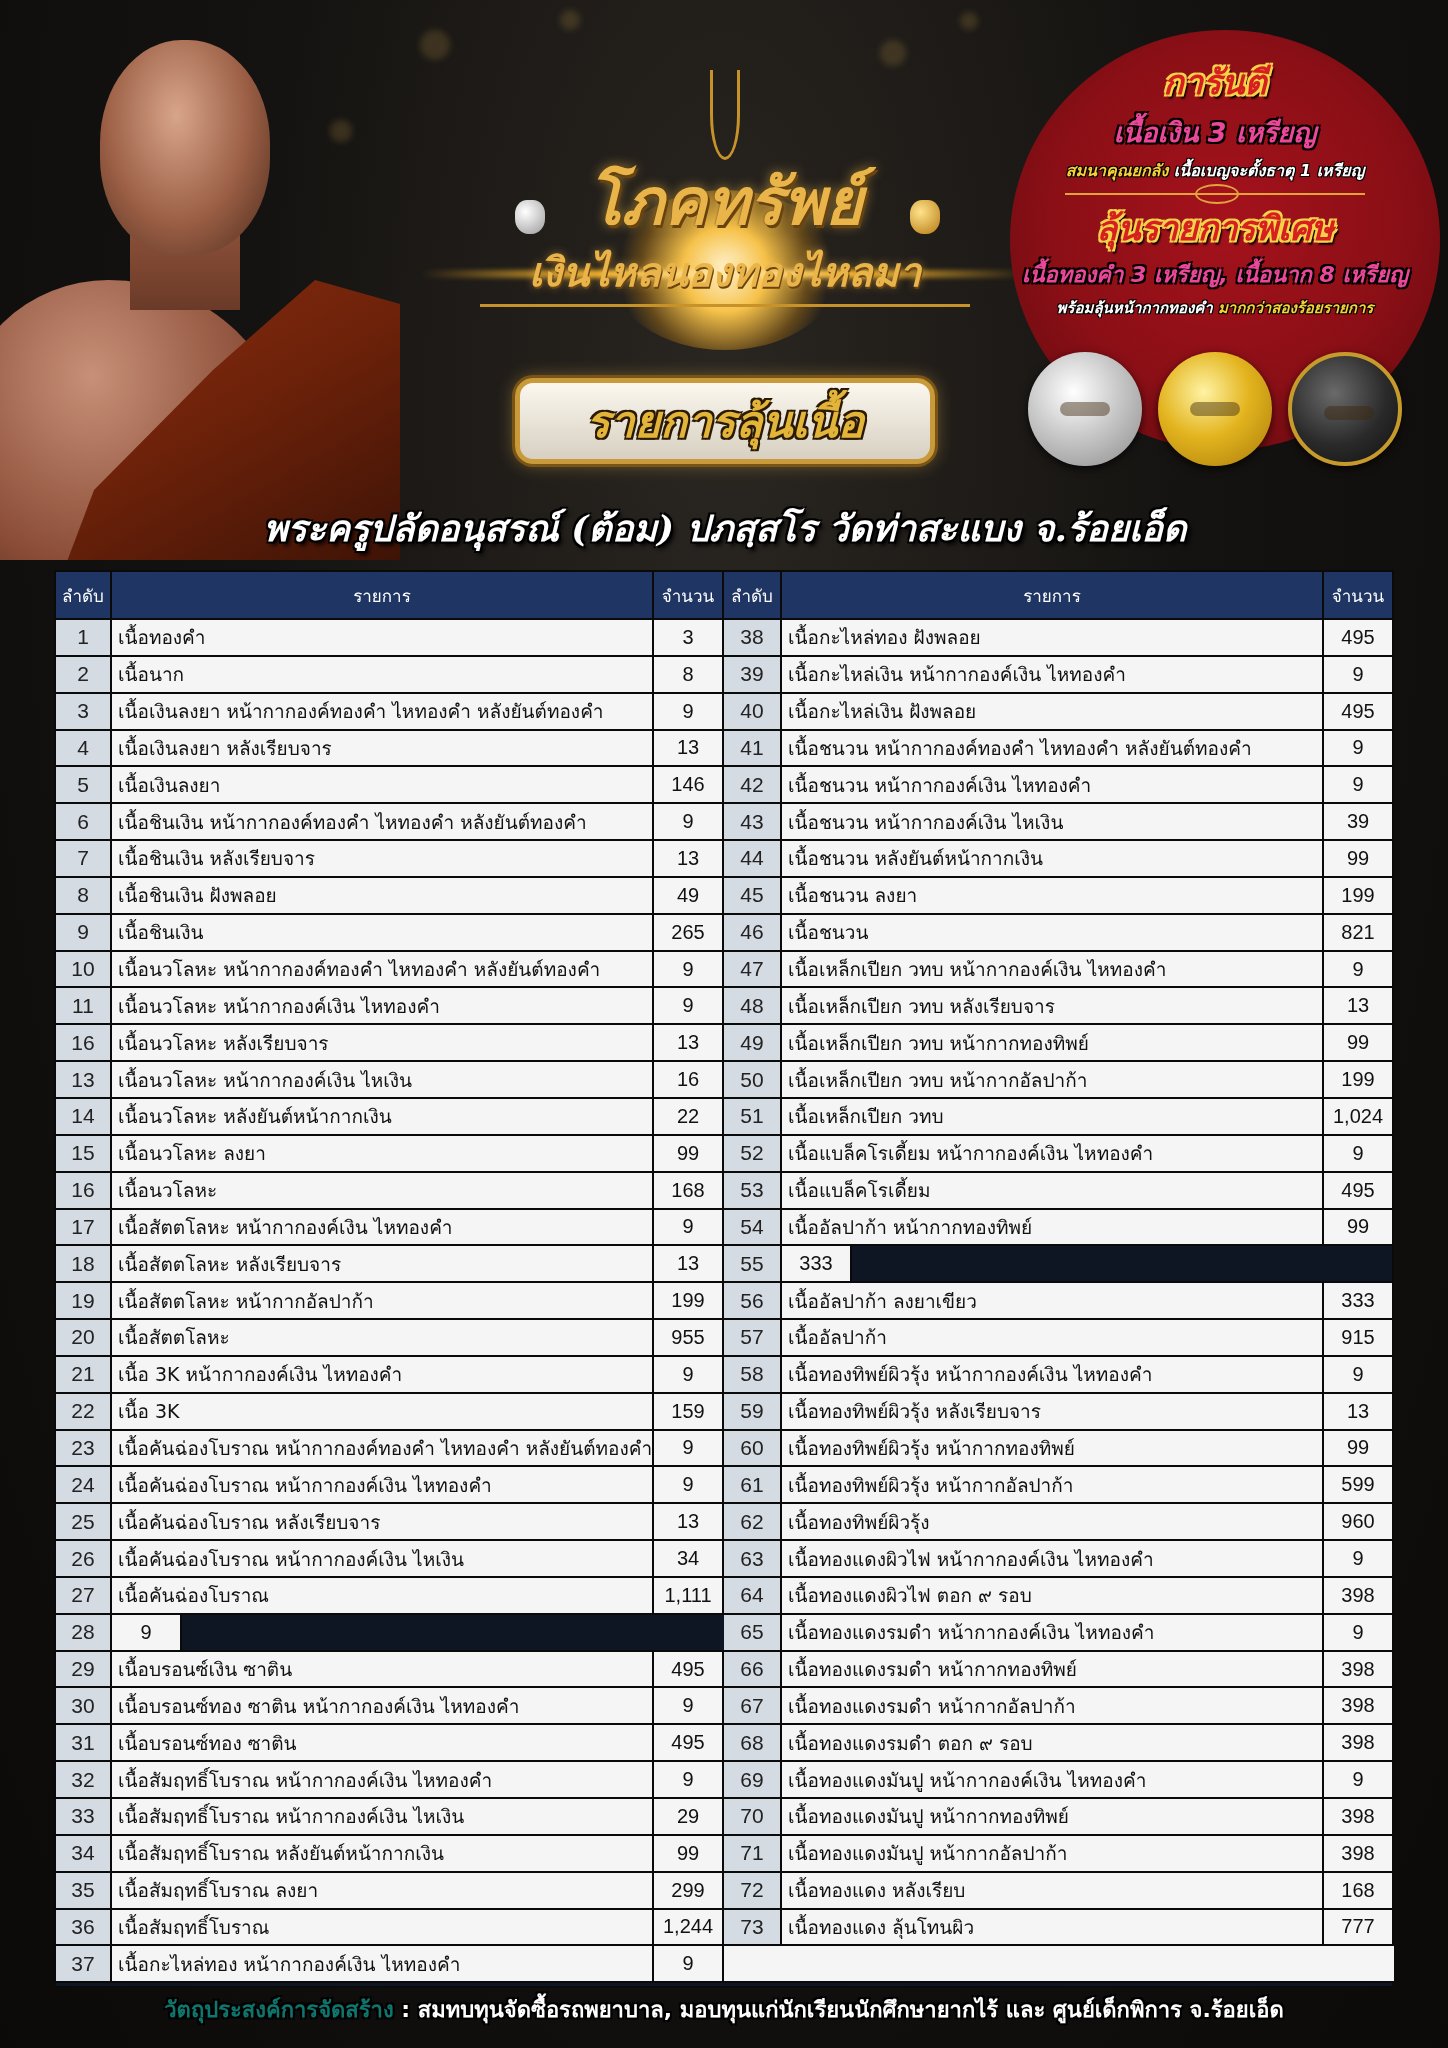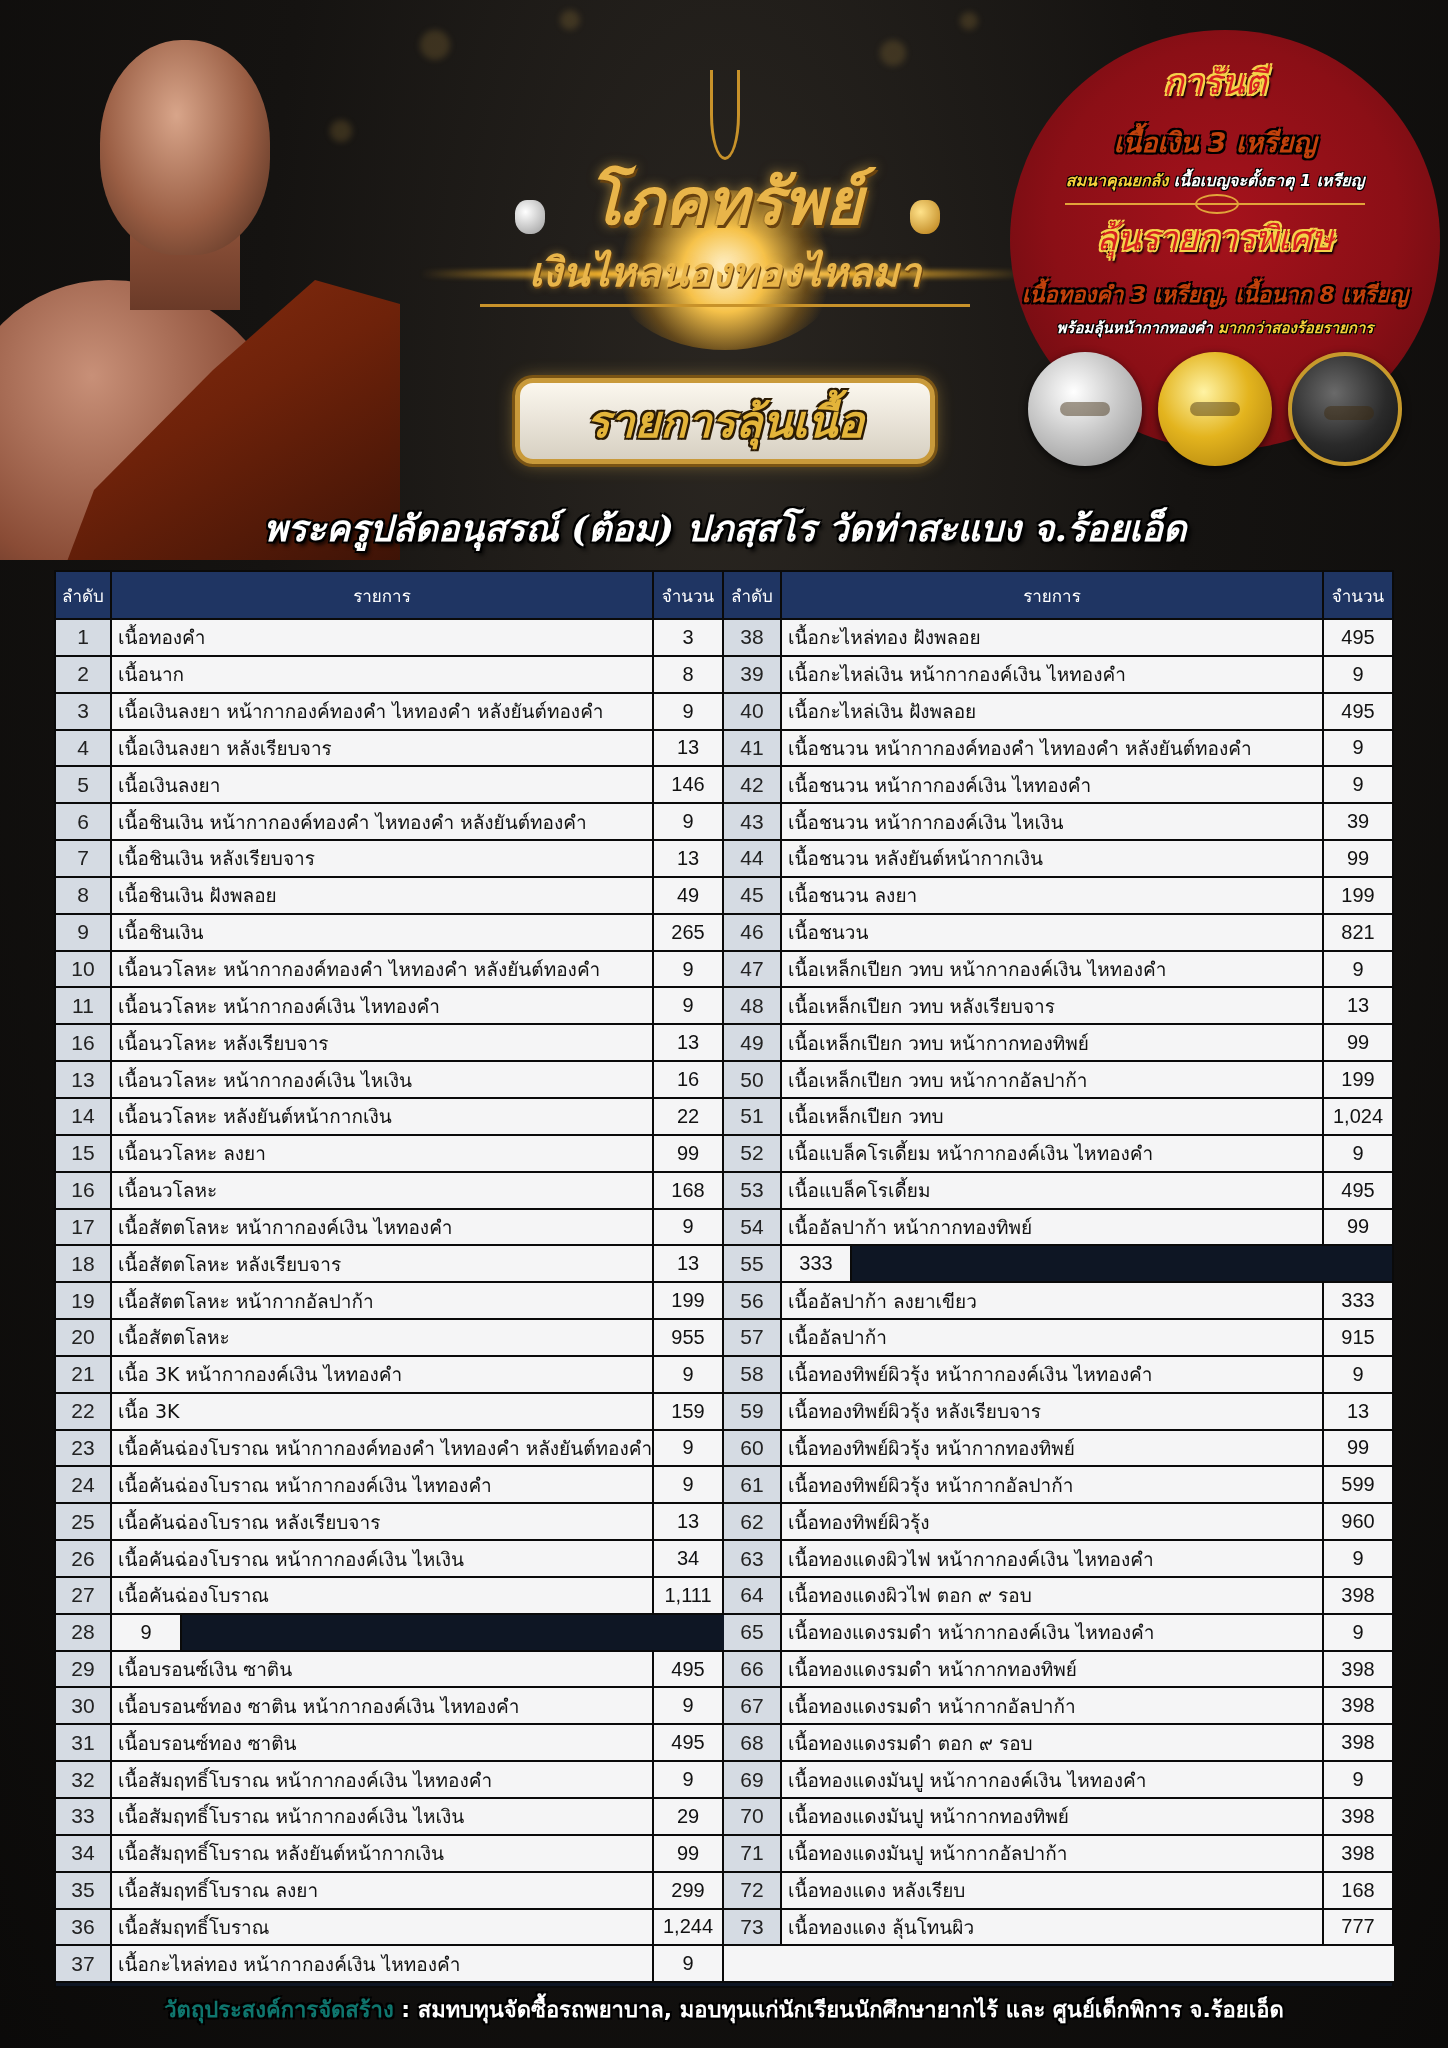--- a/index.html
+++ b/index.html
@@ -83,28 +83,28 @@
     text-shadow: -2px -2px 0 #2a1a04, 2px -2px 0 #2a1a04, -2px 2px 0 #2a1a04, 2px 2px 0 #2a1a04;
   }
 
   
   .promo-circle {
     position: absolute; left: 1010px; top: 30px; width: 430px; height: 420px; border-radius: 50%;
     background: radial-gradient(circle at 50% 45%, #a5121c 0%, #8b0f16 55%, #5c0a0e 100%);
   }
   .promo { position: absolute; left: 990px; top: 55px; width: 450px; text-align: center; }
   .promo .h-red {
-    font-family: "DejaVu Serif", "Liberation Serif", serif; font-weight: normal; font-style: italic;
+    font-family: "DejaVu Serif", "Liberation Serif", serif; font-weight: bold; font-style: italic;
     color: #d61f1f; font-size: 34px;
     text-shadow: -2px -2px 0 #f5d34a, 2px -2px 0 #f5d34a, -2px 2px 0 #f5d34a, 2px 2px 0 #f5d34a, 3px 4px 2px #000;
   }
   .promo .h-white {
-    font-weight: bold; font-style: italic; color: #c2410c; font-size: 27px;
+    font-weight: bold; font-style: italic; color: #ec4899; font-size: 27px;
     text-shadow: -2px -2px 0 #000, 2px -2px 0 #000, -2px 2px 0 #000, 2px 2px 0 #000;
-    margin-top: 12px;
+    margin-top: 2px;
   }
   .promo .sub { font-weight: bold; font-style: italic; font-size: 16px; margin-top: 4px;
     text-shadow: -1px -1px 0 #000, 1px -1px 0 #000, -1px 1px 0 #000, 1px 1px 0 #000; }
   .promo .sub .yellow { color: #f6d13a; }
   .promo .sub .white { color: #fff; }
   .promo .divider { margin: 10px auto 6px; width: 300px; height: 2px; background: #e2a43a; position: relative; }
   .promo .divider::after {
     content: ""; position: absolute; left: 130px; top: -9px; width: 40px; height: 16px;
     border: 2px solid #e2a43a; border-radius: 50%;
   }

